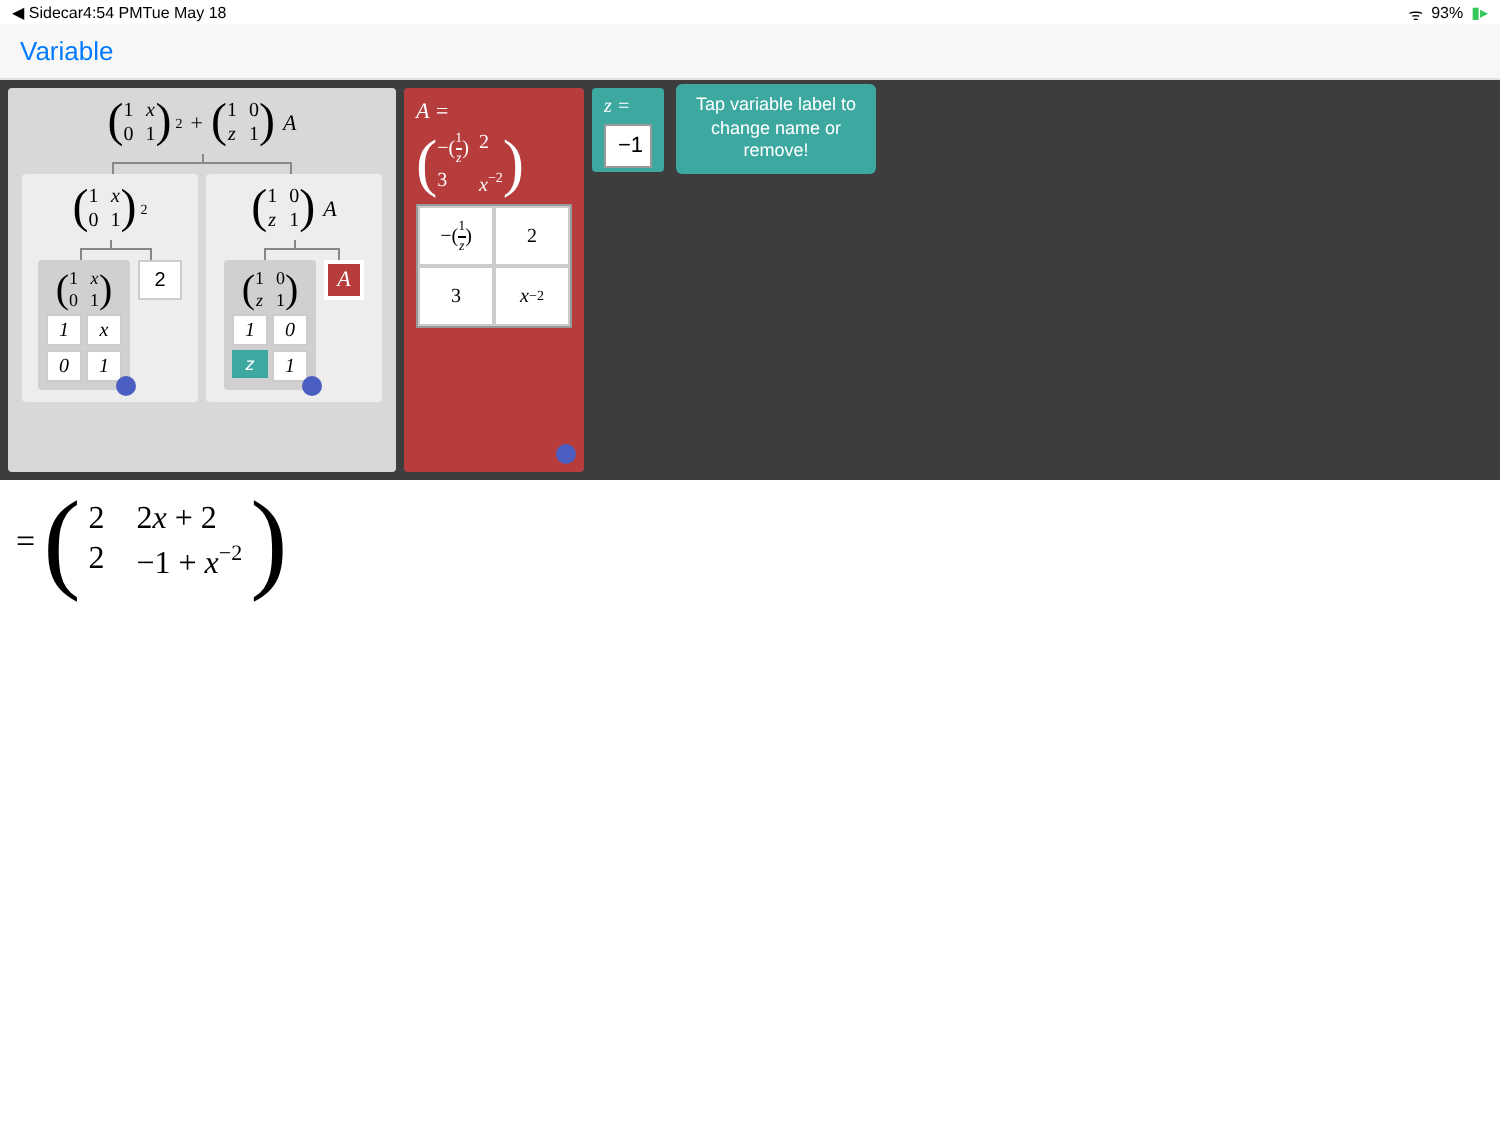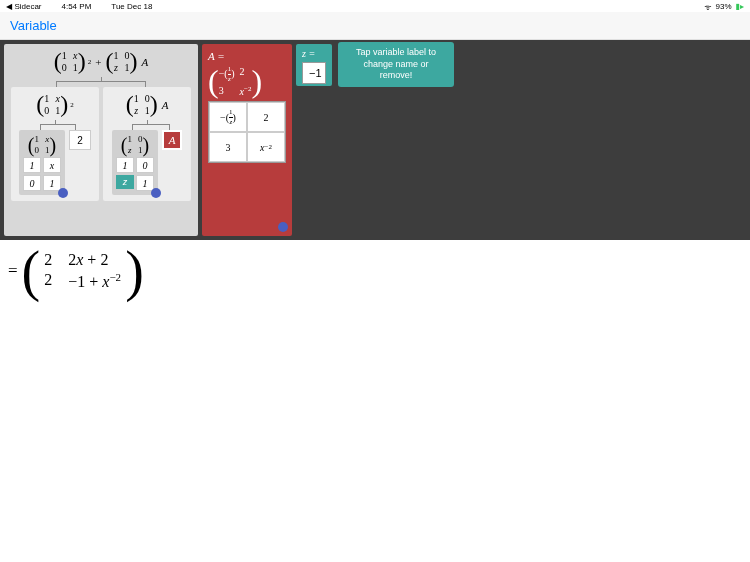--- a/index.html
+++ b/index.html
@@ -1,19 +1,19 @@
 <!DOCTYPE html>
 <html><head>
   <meta charset="utf-8">
   <style>
     * { margin: 0; padding: 0; box-sizing: border-box; }
     body { font-family: -apple-system, BlinkMacSystemFont, 'Helvetica Neue', sans-serif; background: #fff; width: 750px; height: 562px; overflow: hidden; }
     
     .status-bar { height: 12px; background: #fff; display: flex; justify-content: space-between; align-items: center; padding: 0 6px; font-size: 8px; color: #000; }
-    .status-left { display: flex; gap: 20px; align-items: center; }
+    .status-left { display: flex; gap: 0; align-items: center; }
     .status-right { display: flex; gap: 4px; align-items: center; }
     
     .toolbar { height: 28px; background: #f7f7f7; border-bottom: 1px solid #e0e0e0; display: flex; justify-content: space-between; align-items: center; padding: 0 10px; }
     .toolbar-left { display: flex; gap: 12px; }
     .toolbar-btn { color: #007aff; font-size: 13px; cursor: pointer; }
     
     .workspace { background: #3d3d3d; height: 200px; display: flex; padding: 4px; gap: 4px; position: relative; }
     
     .panel-group { background: #d8d8d8; border-radius: 2px; padding: 6px 3px; display: flex; flex-direction: column; align-items: center; position: relative; }
     .panel-white { background: #ededed; border-radius: 2px; padding: 6px; display: flex; flex-direction: column; align-items: center; position: relative; }
@@ -60,21 +60,21 @@
     .frac-line { border-top: 1px solid #000; width: 100%; margin: 1px 0; }
     .exp-sup { font-size: 7px; vertical-align: super; }
   </style>
 </head>
 <body>
 
 <div class="status-bar">
   <div class="status-left">
     <span>◀ Sidecar</span>
     <span>4:54 PM</span>
-    <span>Tue Dec 18</span>
+    <span>Tue May 18</span>
   </div>
   <div class="status-right">
     <span>ᯤ</span>
     <span>93%</span>
     <span style="color:#34c759;">▮▸</span>
   </div>
 </div>
 
 <div class="toolbar">
   <span class="toolbar-btn">Variable</span>
@@ -246,21 +246,21 @@
       </div>
     </div>
     <div class="handle" style="bottom:4px;right:4px;"></div>
   </div>
 
   <div class="panel-teal" style="height:42px;">
     <div class="panel-teal-header">z =</div>
     <div class="z-val">−1</div>
   </div>
 
-  <div class="tooltip" style="top:2px;left:338px;width:116px;">Tap variable label to change name or remove!</div>
+  <div class="tooltip" style="top:2px;left:338px;width:100px;">Tap variable label to change name or remove!</div>
 
 </div>
 
 <div class="result-area">
   <span>=</span>
   <span class="paren-lg">(</span>
   <span class="result-mat">
     <span>2</span>
     <span>2<span style="font-style:italic">x</span> + 2</span>
     <span>2</span>

